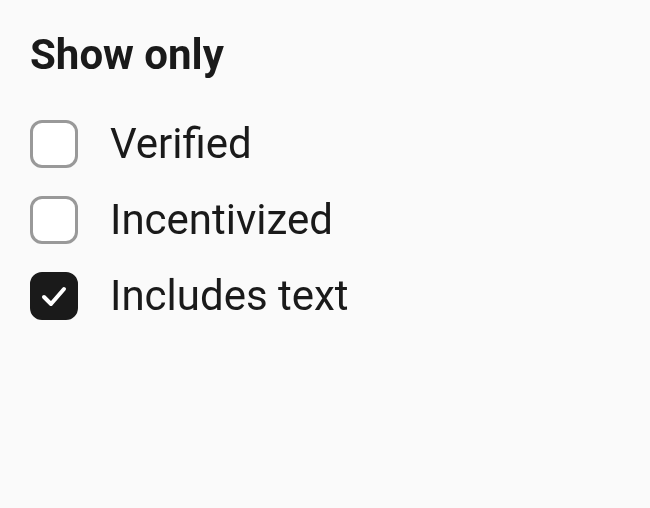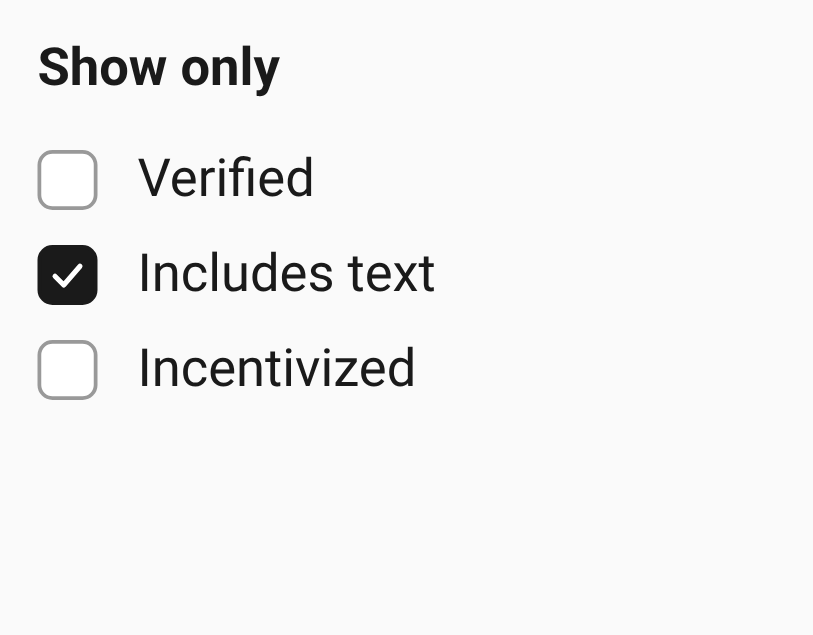--- a/index.html
+++ b/index.html
@@ -69,29 +69,29 @@
   <div class="checkbox-list">
 
     <div class="checkbox-row">
       <div class="checkbox">
         
       </div>
       <span class="checkbox-label">Verified</span>
     </div>
 
     <div class="checkbox-row">
+      <div class="checkbox">
+        
+      </div>
+      <span class="checkbox-label">Incentivized</span>
+    </div>
+
+    <div class="checkbox-row">
       <div class="checkbox checked">
         <svg class="checkmark" viewBox="0 0 28 28" style="display: block;">
           <polyline points="4,15 11,22 24,7"></polyline>
         </svg>
       </div>
       <span class="checkbox-label">Includes text</span>
     </div>
 
-    <div class="checkbox-row">
-      <div class="checkbox">
-        
-      </div>
-      <span class="checkbox-label">Incentivized</span>
-    </div>
-
   </div>
 </div>
 
 </body></html>

